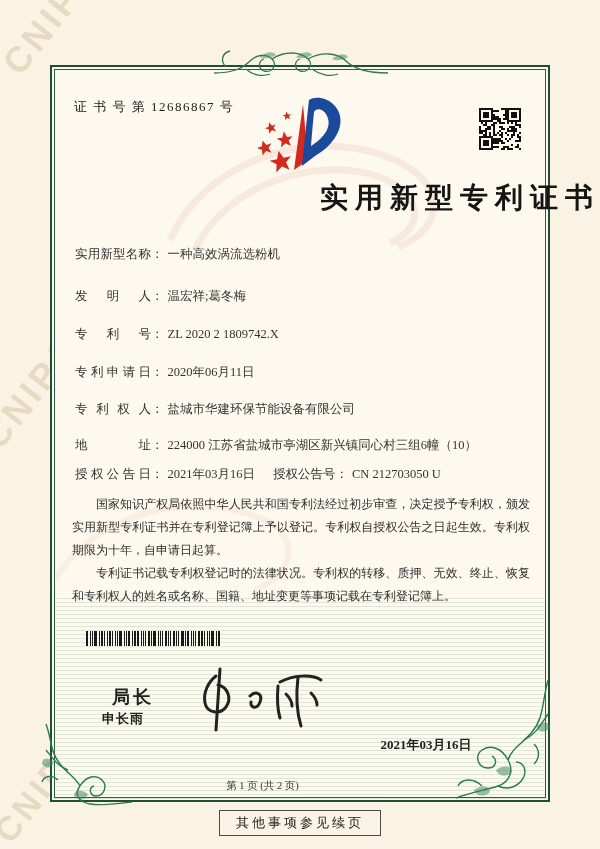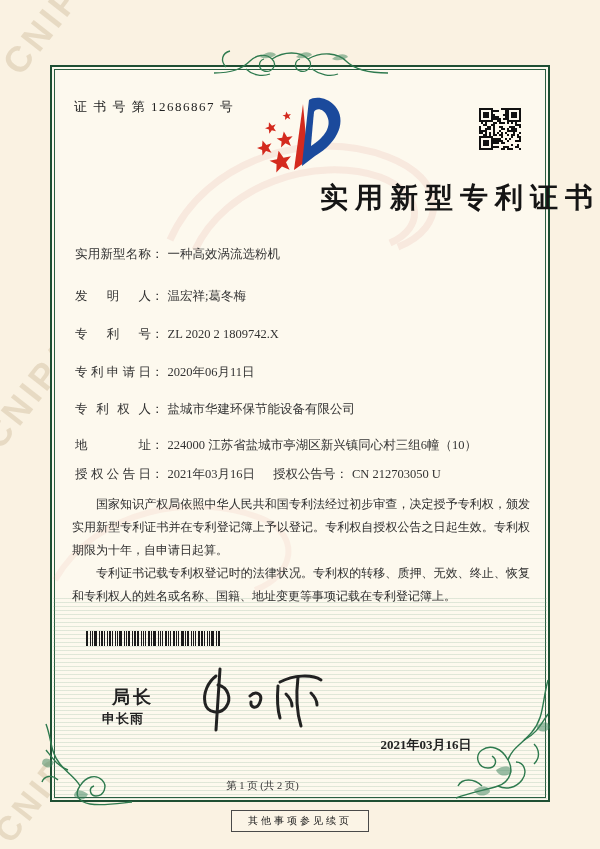--- a/index.html
+++ b/index.html
@@ -45,21 +45,21 @@
     text-align:justify; color:#2e2e2e;}
   .paragraphs p{margin:0; text-indent:2em;}
   .barcode{left:85px; top:631px;}
   .signer-title{left:99px; top:685px; font-size:18px; font-weight:700; letter-spacing:3px; color:#222;margin-left:13px;}
   .signer-name{left:102px; top:710px; font-size:13px; font-weight:700; letter-spacing:1px; color:#222;}
   .signature{left:190px; top:666px;}
   .issue-date{left:358px; top:736px; width:136px; text-align:center; font-size:13px; font-weight:600; color:#222;}
   .page-number{left:0; top:779px; width:525px; text-align:center; font-size:10.5px; color:#333;}
   .continuation{left:50%; top:810px; transform:translateX(-50%);
     border:1px solid #4a4a4a; background:#fbf4e6; padding:3px 16px;
-    font-size:10px; letter-spacing:3px; color:#222; z-index:5;}
+    font-size:13px; letter-spacing:3px; color:#222; z-index:5;}
   .logo{left:251px; top:96px;}
   .qr{left:479px; top:108px;}
 </style>
 </head>
 <body>
 
 <div class="page">
 
   <div class="wm wm1">CNIPA</div>
   <div class="wm wm2">CNIPA</div>

